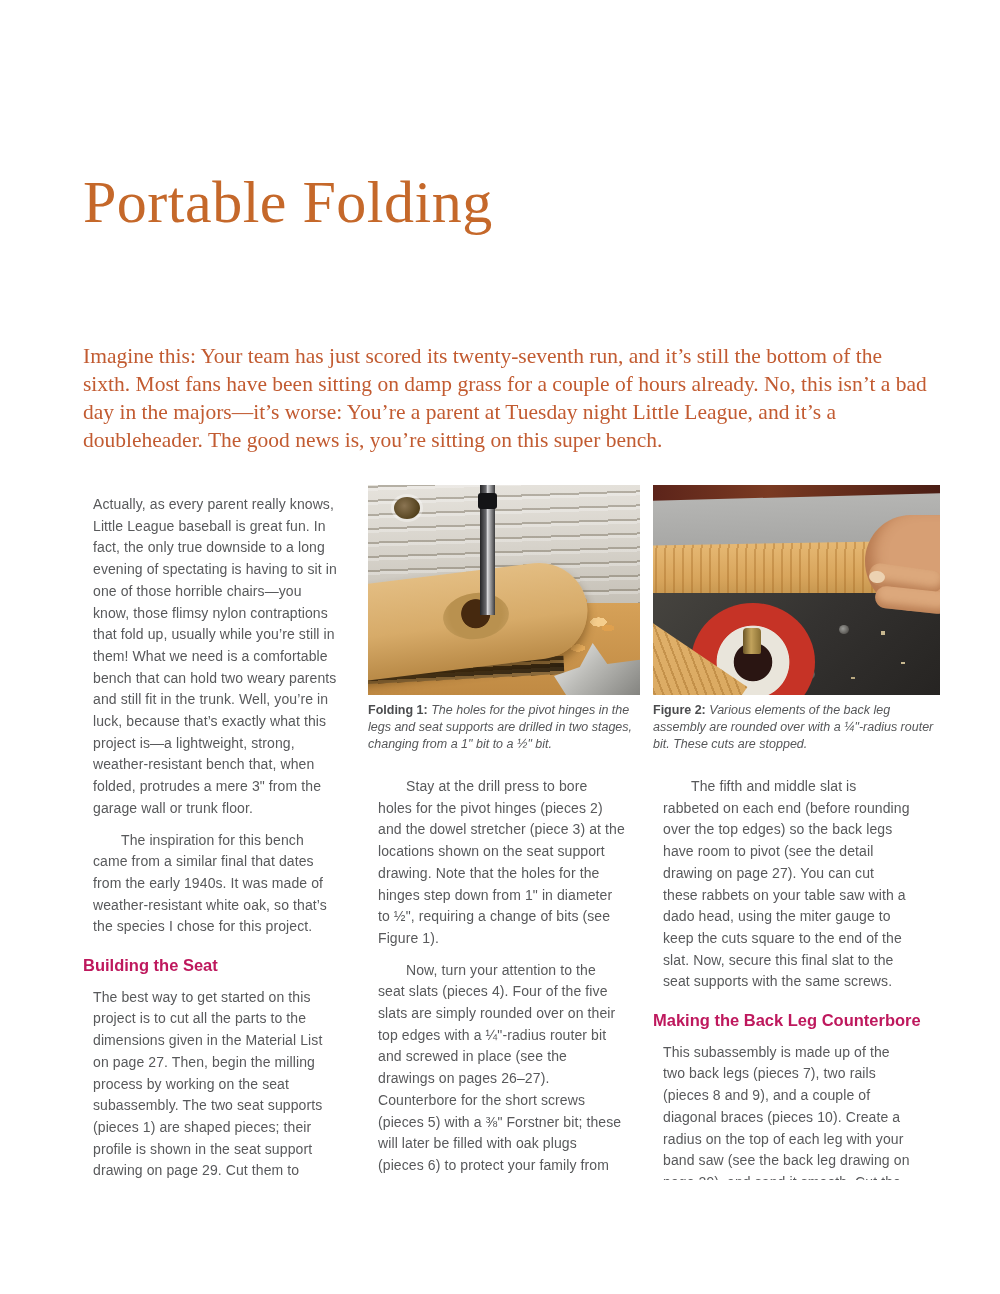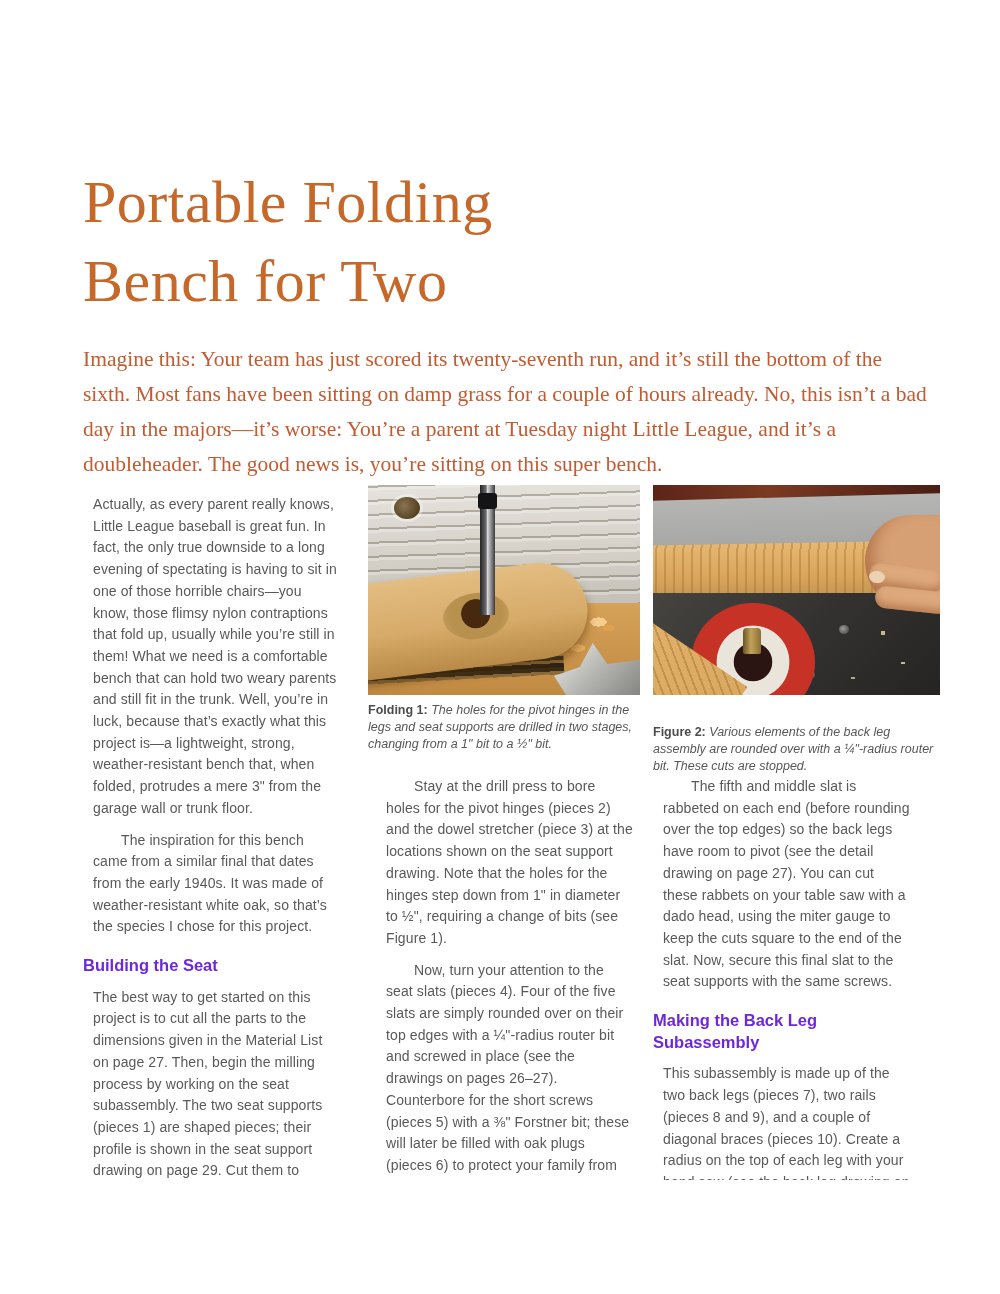--- a/index.html
+++ b/index.html
@@ -13,46 +13,46 @@
   .title {
     position:absolute; left:83px; top:163px;
     font-family:"Liberation Serif", serif; font-weight:400;
     font-size:60px; line-height:79px; color:#c5682a; letter-spacing:0.5px;
   }
 
   
   .intro {
     position:absolute; left:83px; top:342px; width:850px;
     font-family:"Liberation Serif", serif;
-    font-size:21.5px; line-height:35px; color:#c25b31;
+    font-size:21.5px; line-height:28px; color:#c25b31;
   }
 
   
   .col {
     position:absolute; font-size:14px; line-height:21.7px; color:#58595b;
     letter-spacing:0.1px;
   }
   .col p { margin:10px; }
   .col p.indent { text-indent:28px; }
   .col-left  { left:83px;  top:484px; width:264px; }
-  .col-mid   { left:376px; top:766px; width:267px; }
+  .col-mid   { left:368px; top:766px; width:267px; }
   .col-right { left:653px; top:766px; width:268px; }
   .section-heading {
-    font-size:16.5px; font-weight:bold; color:#6d28d9;
+    font-size:16.5px; font-weight:bold; color:#be185d;
     margin:17px 0 7px 0; letter-spacing:0;
   }
 
   
   .caption {
     position:absolute; font-size:12.5px; line-height:17px; color:#565759;
   }
   .caption .cap-label { font-weight:bold; font-style:normal; color:#4b4c4e; }
   .caption .cap-text  { font-style:italic; }
   .caption1 { left:368px; top:702px; width:270px; }
-  .caption2 { left:653px; top:724px; width:282px; }
+  .caption2 { left:653px; top:702px; width:282px; }
 
   
   .photo { position:absolute; top:485px; height:210px; overflow:hidden; }
   .photo1 { left:368px; width:272px; background:#d19a55; }
   .photo2 { left:653px; width:287px; background:#3b3a38; }
 
   
   .p1-fence {
     position:absolute; left:-10px; top:-18px; width:300px; height:150px;
     background:
@@ -187,21 +187,20 @@
   }
   .footer .page-num { letter-spacing:1px; font-size:15px;font-family:Liberation Mono, monospace; }
 </style>
 </head>
 <body>
 
 <div class="page">
 
   <div class="title">
     <div>Portable Folding</div>
-    <div>Bench for Two</div>
   </div>
 
   <div class="intro">Imagine this: Your team has just scored its twenty-seventh run, and it’s still the bottom of the sixth. Most fans have been sitting on damp grass for a couple of hours already. No, this isn’t a bad day in the majors—it’s worse: You’re a parent at Tuesday night Little League, and it’s a doubleheader. The good news is, you’re sitting on this super bench.</div>
 
   <div class="col col-left">
     <p>Actually, as every parent really knows, Little League baseball is great fun. In fact, the only true downside to a long evening of spectating is having to sit in one of those horrible chairs—you know, those flimsy nylon contraptions that fold up, usually while you’re still in them! What we need is a comfortable bench that can hold two weary parents and still fit in the trunk. Well, you’re in luck, because that’s exactly what this project is—a lightweight, strong, weather-resistant bench that, when folded, protrudes a mere 3" from the garage wall or trunk floor.</p>
     <p class="indent">The inspiration for this bench came from a similar final that dates from the early 1940s. It was made of weather-resistant white oak, so that’s the species I chose for this project.</p>
     <h3 class="section-heading">Building the Seat</h3>
     <p>The best way to get started on this project is to cut all the parts to the dimensions given in the Material List on page 27. Then, begin the milling process by working on the seat subassembly. The two seat supports (pieces 1) are shaped pieces; their profile is shown in the seat support drawing on page 29. Cut them to shape on your band saw, and then clean up the kerf marks with a drum sander in the drill press.</p>
   </div>
@@ -245,21 +244,21 @@
     <span class="cap-text">Various elements of the back leg assembly are rounded over with a ¼"-radius router bit. These cuts are stopped.</span>
   </div>
 
   <div class="col col-mid">
     <p class="indent">Stay at the drill press to bore holes for the pivot hinges (pieces 2) and the dowel stretcher (piece 3) at the locations shown on the seat support drawing. Note that the holes for the hinges step down from 1" in diameter to ½", requiring a change of bits (see Figure 1).</p>
     <p class="indent">Now, turn your attention to the seat slats (pieces 4). Four of the five slats are simply rounded over on their top edges with a ¼"-radius router bit and screwed in place (see the drawings on pages 26–27). Counterbore for the short screws (pieces 5) with a ⅜" Forstner bit; these will later be filled with oak plugs (pieces 6) to protect your family from sunbaked screw heads. Drive the screws home, but don’t use any glue yet. You’ll remove the slats during the assembly process.</p>
   </div>
 
   <div class="col col-right">
     <p class="indent">The fifth and middle slat is rabbeted on each end (before rounding over the top edges) so the back legs have room to pivot (see the detail drawing on page 27). You can cut these rabbets on your table saw with a dado head, using the miter gauge to keep the cuts square to the end of the slat. Now, secure this final slat to the seat supports with the same screws.</p>
-    <h3 class="section-heading">Making the Back Leg Subassembly</h3>
+    <h3 class="section-heading">Making the Back Leg Counterbore</h3>
     <p>This subassembly is made up of the two back legs (pieces 7), two rails (pieces 8 and 9), and a couple of diagonal braces (pieces 10). Create a radius on the top of each leg with your band saw (see the back leg drawing on page 29), and sand it smooth. Cut the 55° miter on the bottom of each leg using a table saw</p>
   </div>
 
   <div class="footer">
     <span>PORTABLE FOLDING BENCH FOR TWO</span>
     <span class="page-num">25</span>
   </div>
 
 </div>
 

